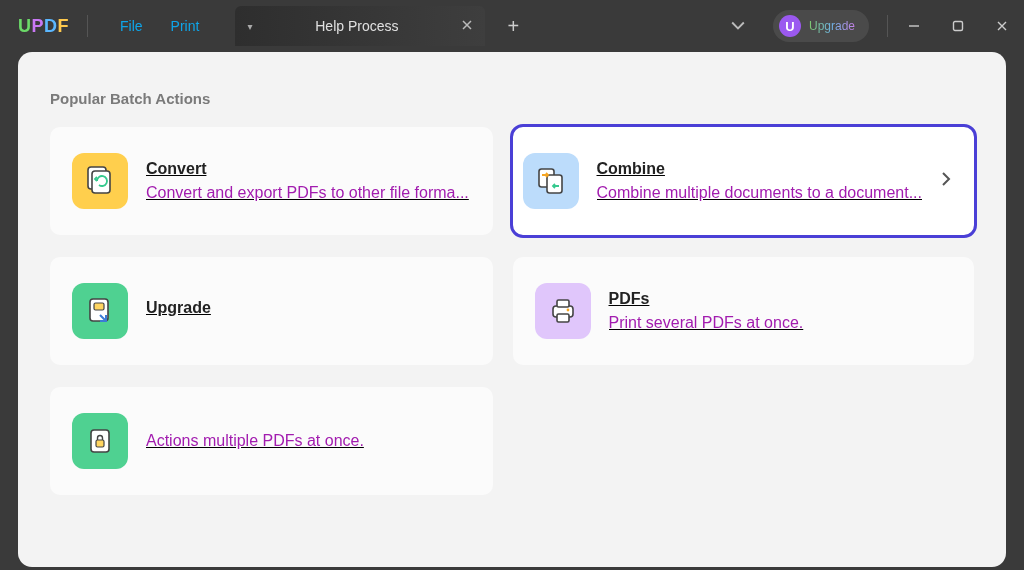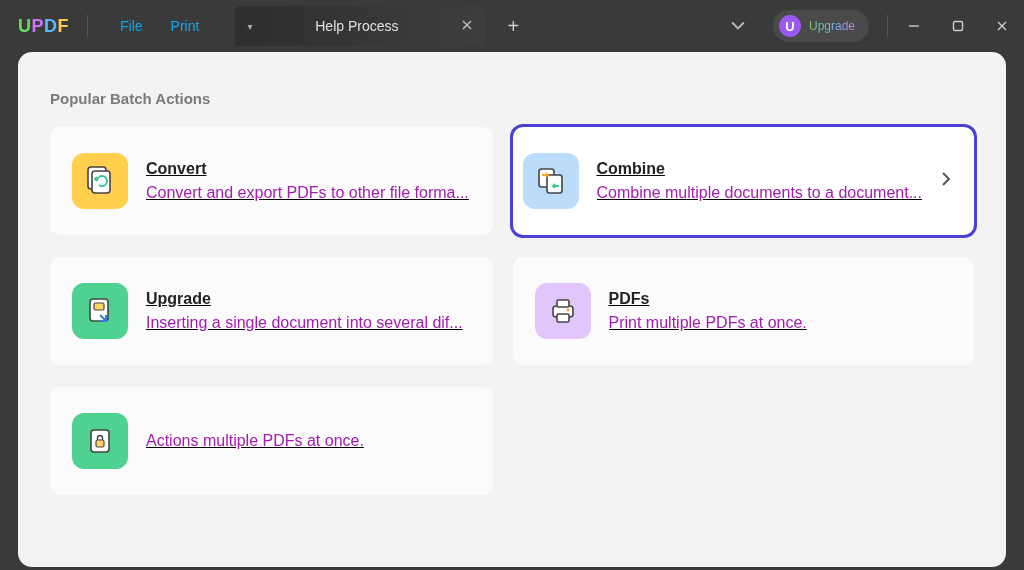--- a/index.html
+++ b/index.html
@@ -269,36 +269,35 @@
     <div class="action-card">
       <div class="action-icon ic-green">
         <svg width="34" height="34" viewBox="0 0 34 34">
           <rect x="7" y="5" width="18" height="22" rx="3" fill="#fff" stroke="#444" stroke-width="1.6"></rect>
           <rect x="11" y="9" width="10" height="7" rx="1.5" fill="#ffd560" stroke="#444" stroke-width="1.2"></rect>
           <path d="M23 27 l-6 -6 m0 6 l6 0 l0 -6" stroke="#3b7bd6" stroke-width="2" fill="none"></path>
         </svg>
       </div>
       <div class="action-body">
         <div class="action-title">Upgrade</div>
-        <div class="action-desc">Inserting a single document into several dif...</div>
       </div>
     </div>
 
     <div class="action-card">
       <div class="action-icon ic-purple">
         <svg width="34" height="34" viewBox="0 0 34 34">
           <rect x="7" y="12" width="20" height="11" rx="3" fill="#fff" stroke="#444" stroke-width="1.6"></rect>
           <rect x="11" y="6" width="12" height="7" rx="1.5" fill="#fff" stroke="#444" stroke-width="1.6"></rect>
           <rect x="11" y="20" width="12" height="8" rx="1.5" fill="#fff" stroke="#444" stroke-width="1.6"></rect>
           <circle cx="22" cy="16" r="1.4" fill="#f6a623"></circle>
         </svg>
       </div>
       <div class="action-body">
         <div class="action-title">PDFs</div>
-        <div class="action-desc">Print multiple PDFs at once.</div>
+        <div class="action-desc">Print several PDFs at once.</div>
       </div>
     </div>
 
     <div class="action-card">
       <div class="action-icon ic-green">
         <svg width="34" height="34" viewBox="0 0 34 34">
           <rect x="8" y="6" width="18" height="22" rx="3" fill="#fff" stroke="#444" stroke-width="1.6"></rect>
           <rect x="13" y="16" width="8" height="7" rx="1.5" fill="#ffd560" stroke="#444" stroke-width="1.2"></rect>
           <path d="M14.5 16 v-2 a2.5 2.5 0 0 1 5 0 v2" fill="none" stroke="#444" stroke-width="1.4"></path>
         </svg>

